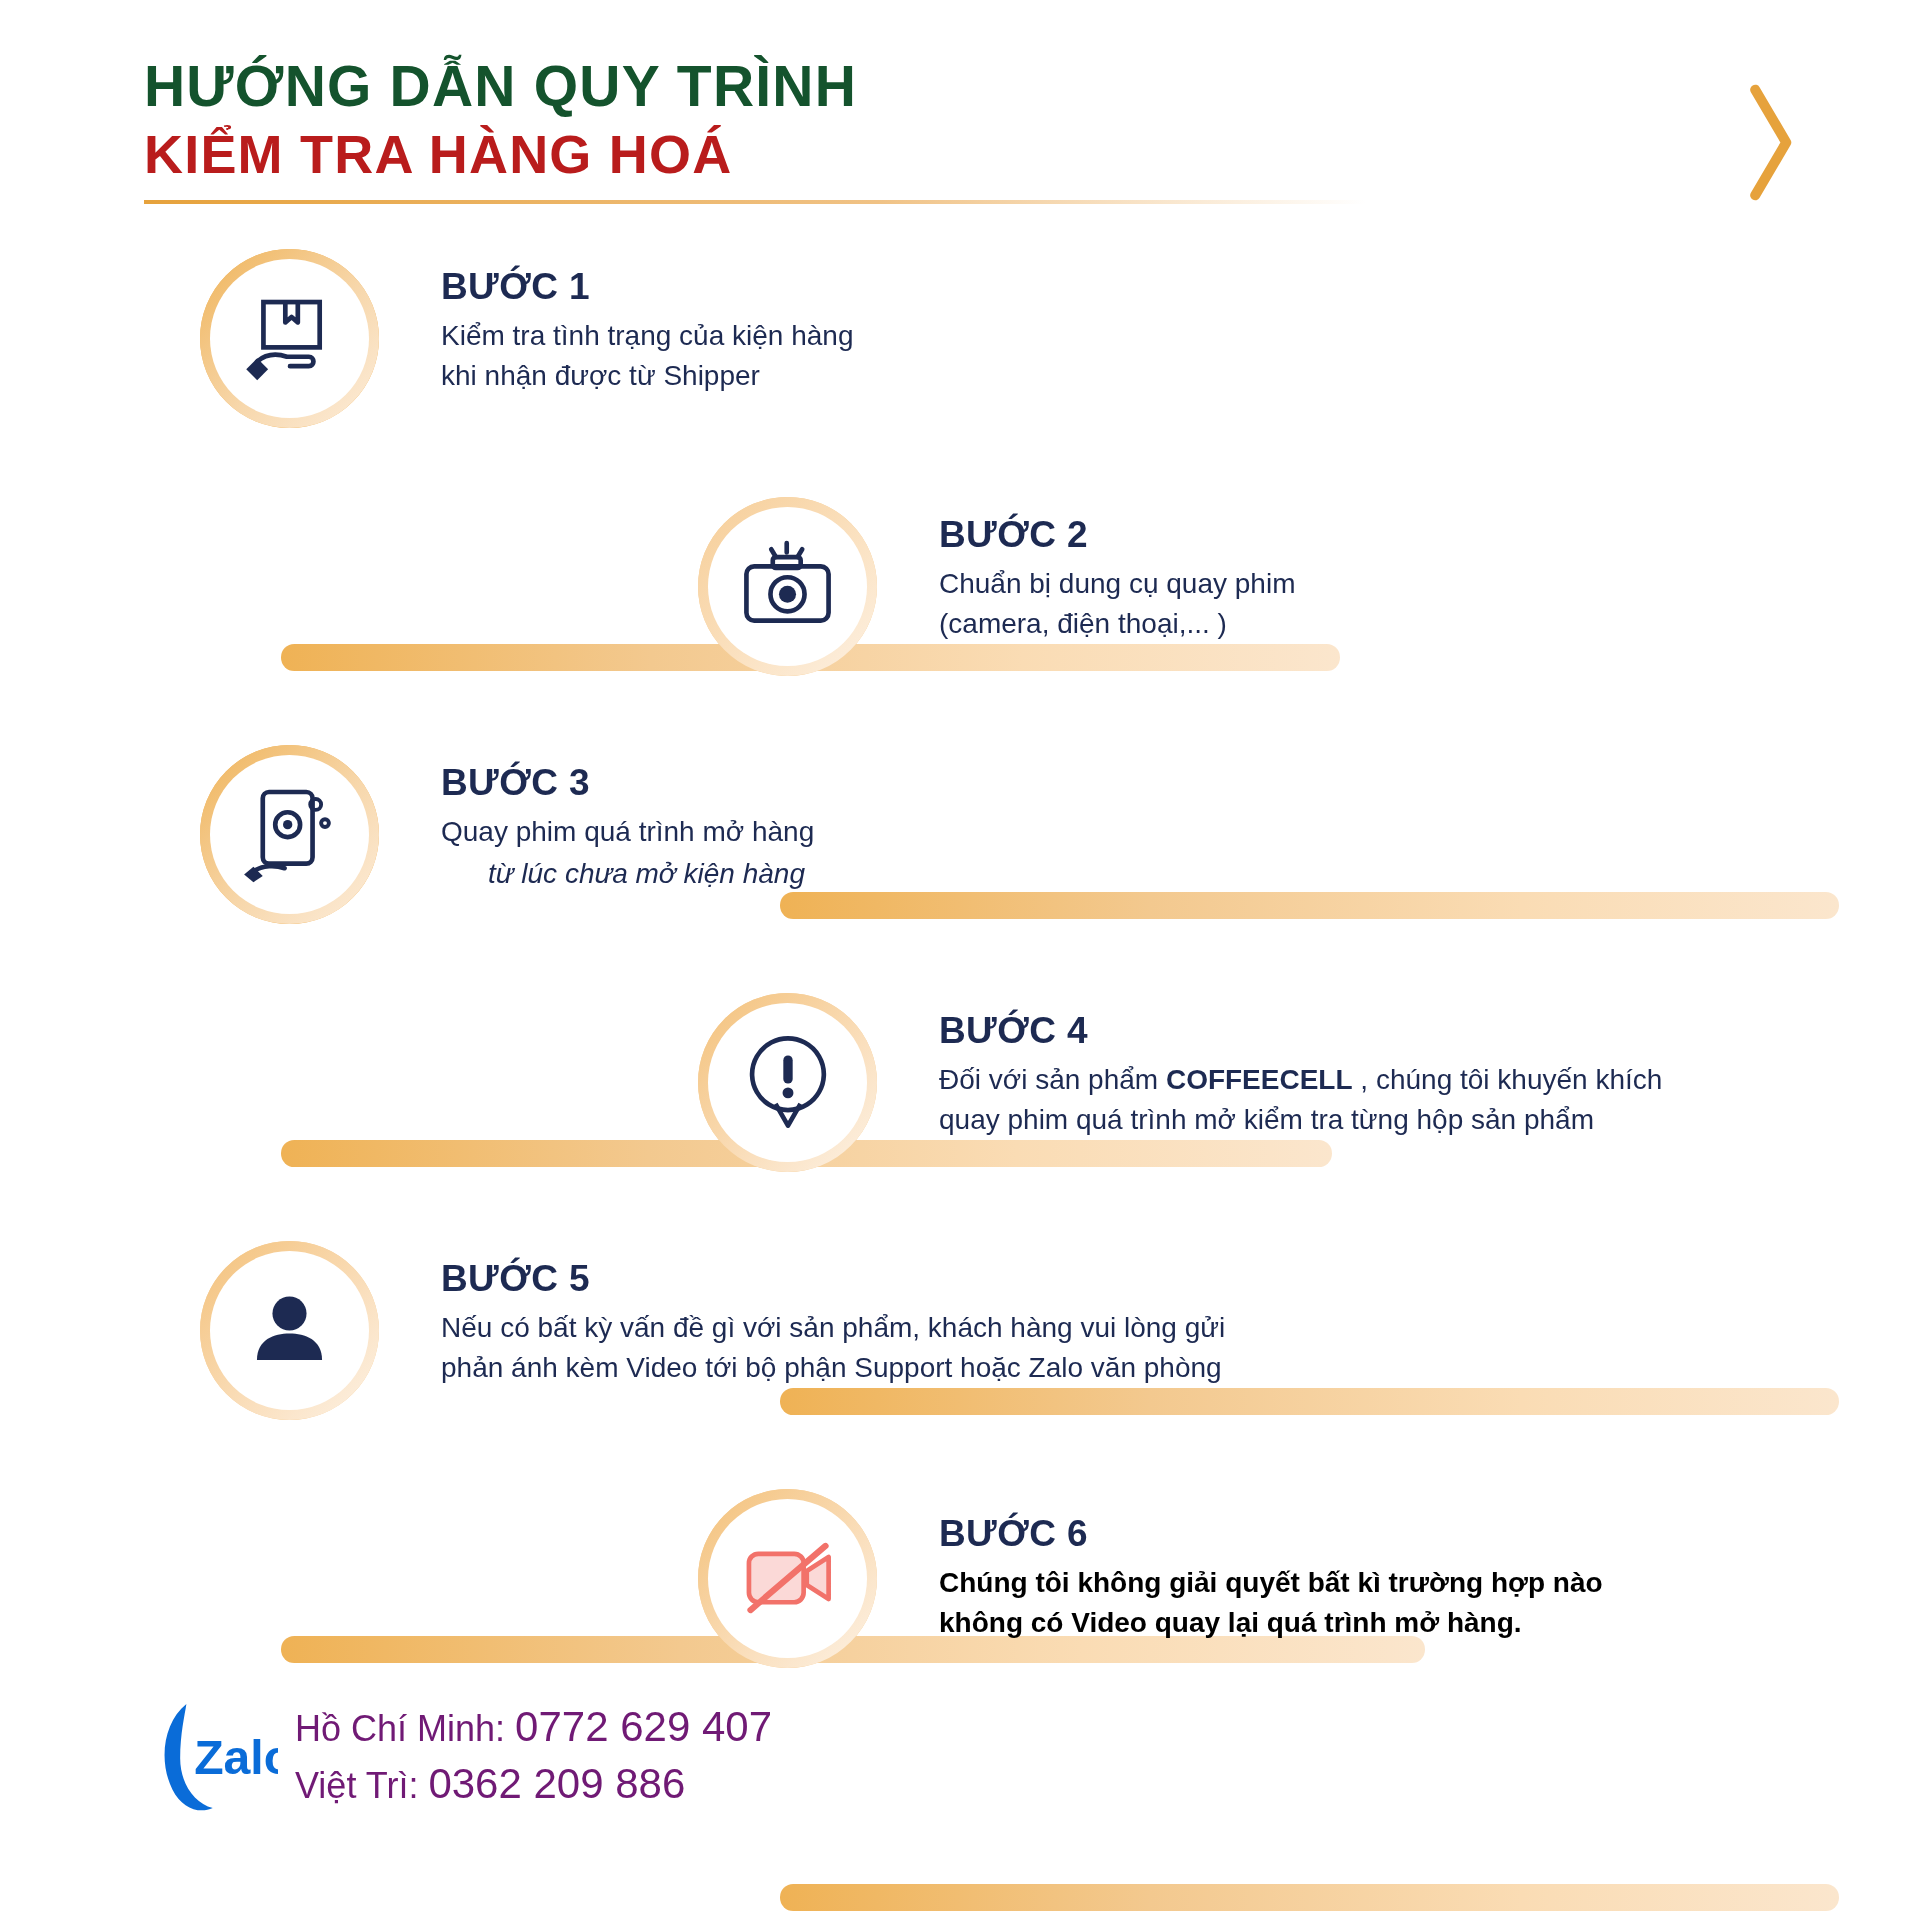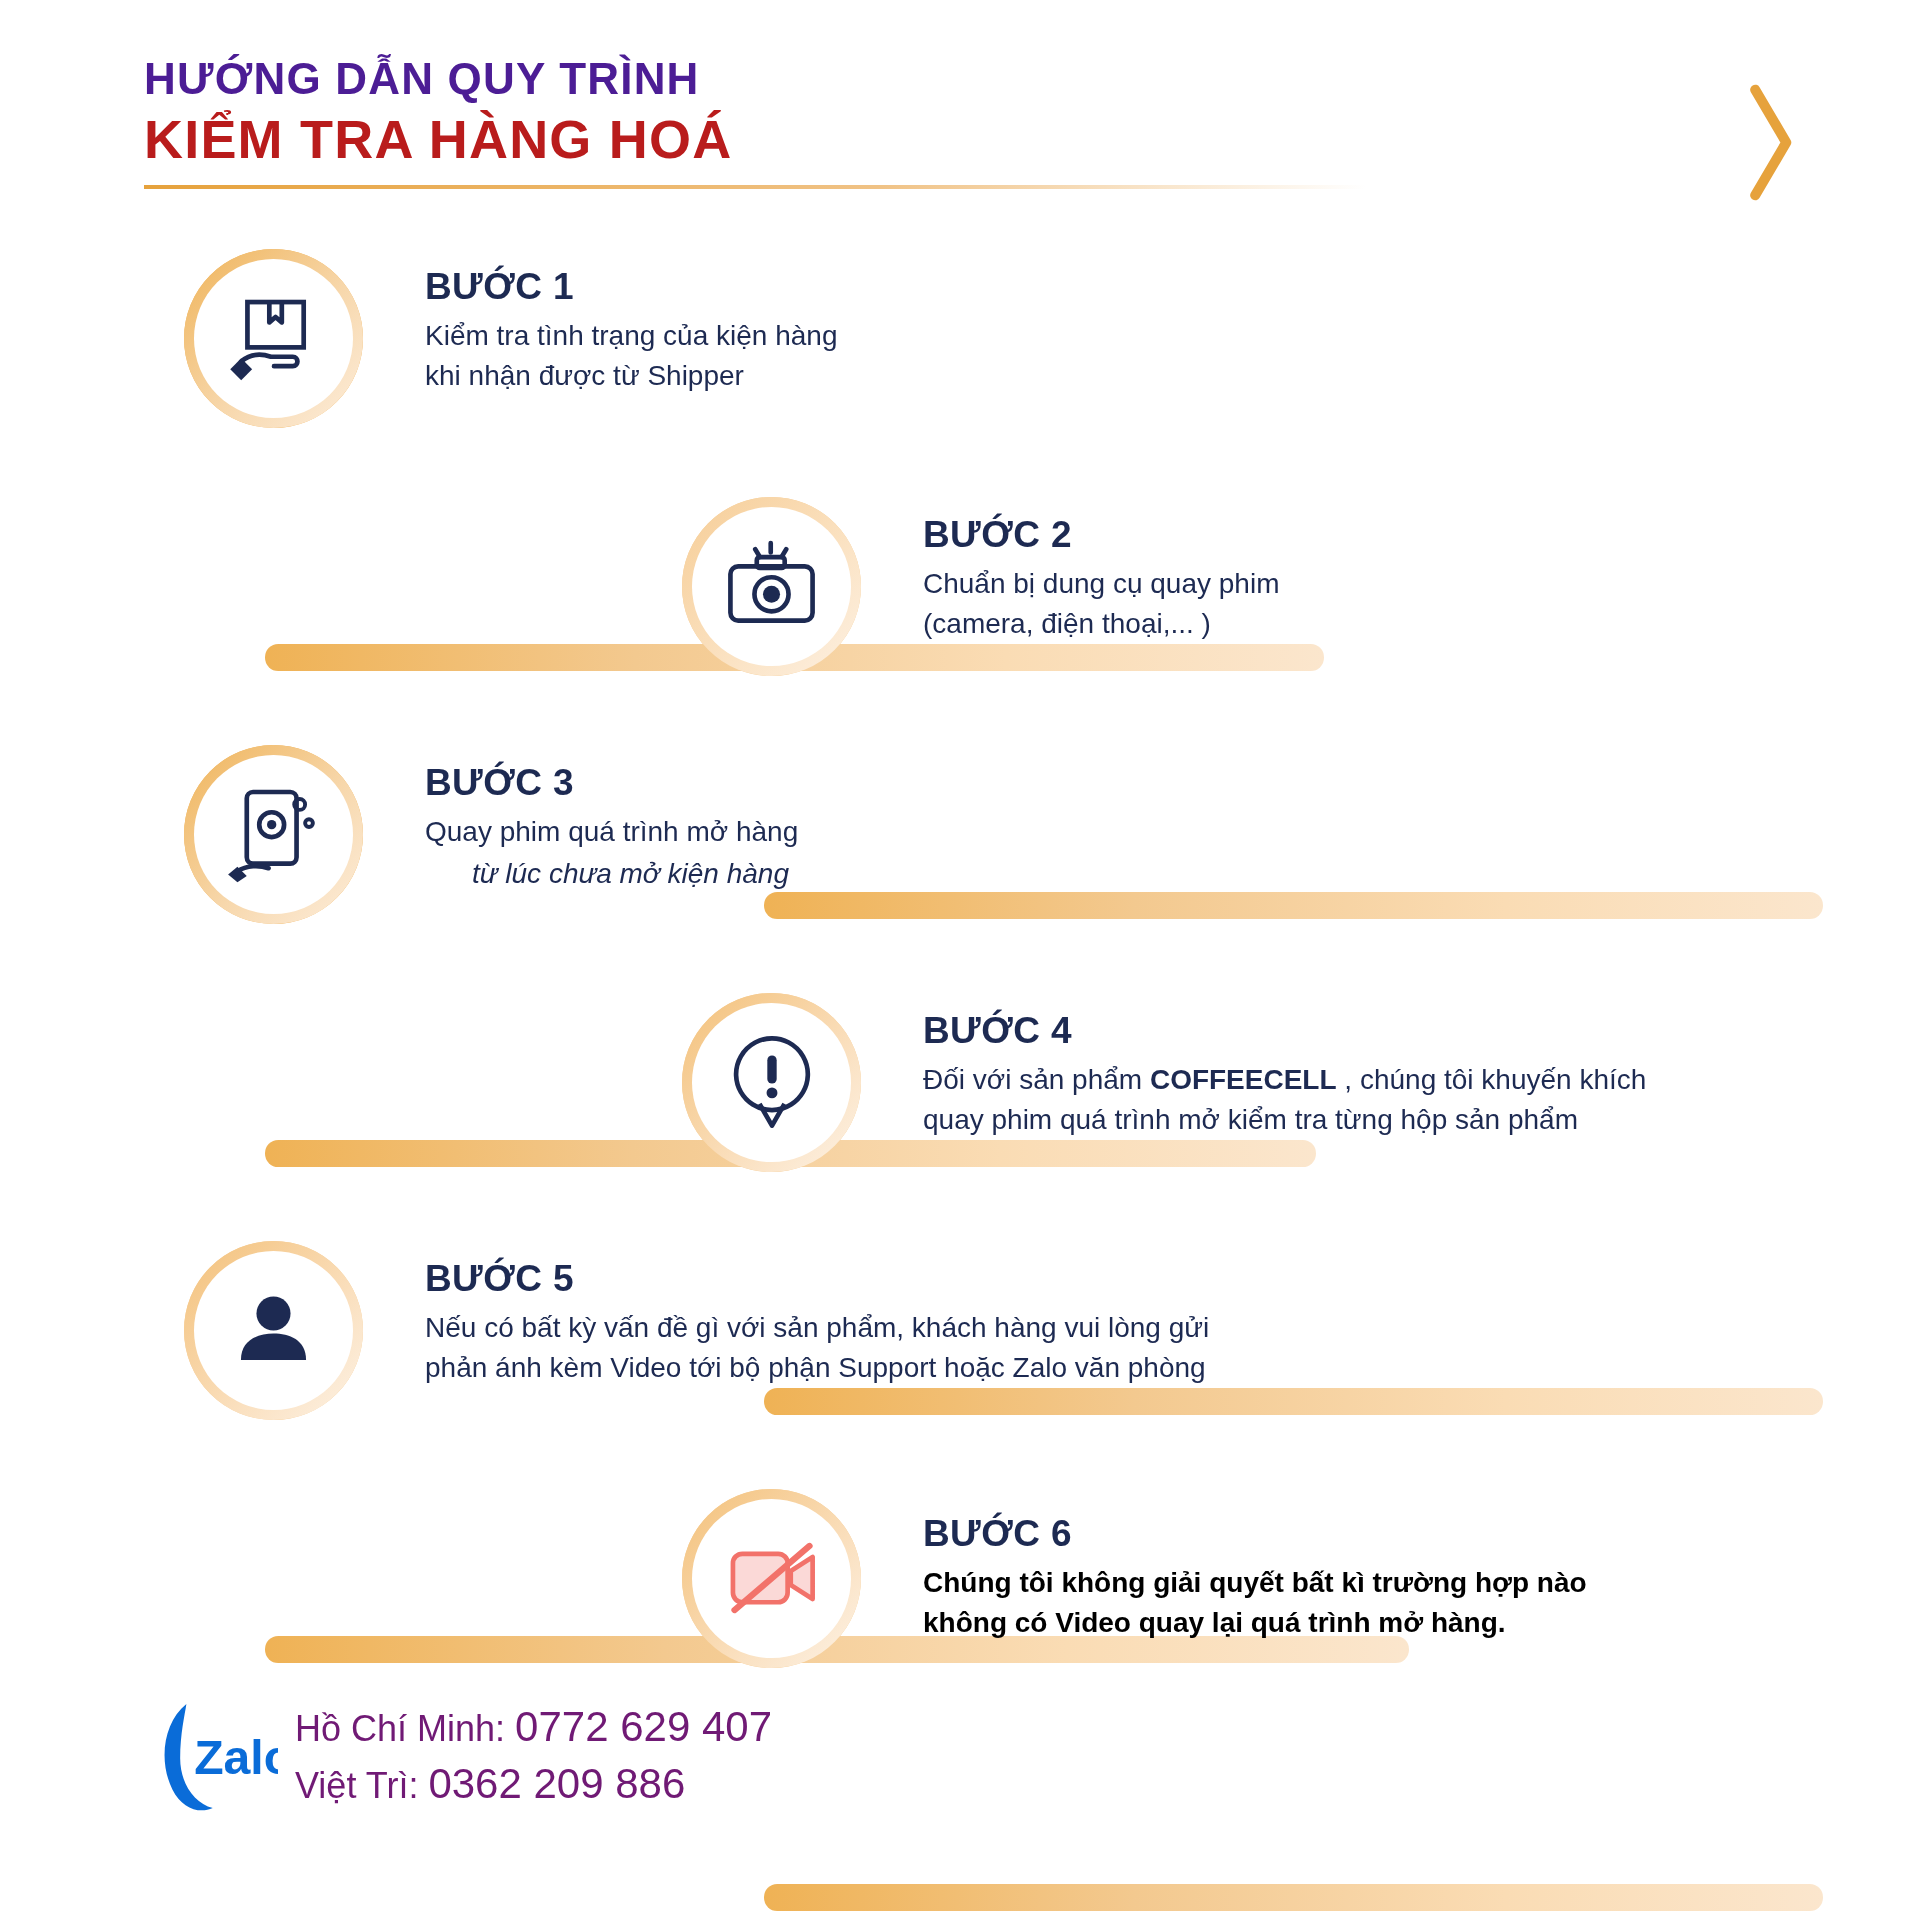--- a/index.html
+++ b/index.html
@@ -27,24 +27,24 @@
     width: 1650px;
     height: 163px;
   }
   .title-block {
     position: absolute;
     left: 0;
     top: 0;
     width: 1090px;
   }
   .title-line1 {
-    font-size: 44px;
+    font-size: 57px;
     font-weight: bold;
     letter-spacing: 1.2px;
-    color: #4c1d95;
+    color: #14532d;
     line-height: 1.15;
   }
   .title-line2 {
     font-size: 54px;
     font-weight: bold;
     letter-spacing: 1.2px;
     color: #b91c1c;
     line-height: 1.18;
     margin-top: 3.1px;
   }
@@ -76,21 +76,21 @@
   .logo-l1 .reg { font-size: 14px; vertical-align: super; }
   .logo-l2 { font-size: 36px; }
   .logo-l3 { font-size: 36px; }
   .logo-chevron {
     margin-left: 11px;
     width: 45px;
     height: 125px;
   }
 
   
-  .steps { position: absolute; top: 233px; left: 0; width: 1704px; padding-left: 32px; }
+  .steps { position: absolute; top: 233px; left: 16px; width: 1704px; padding-left: 32px; }
 
   .step {
     position: relative;
     height: 248px;
   }
 
   
   .bar {
     position: absolute;
     height: 26.5px;

